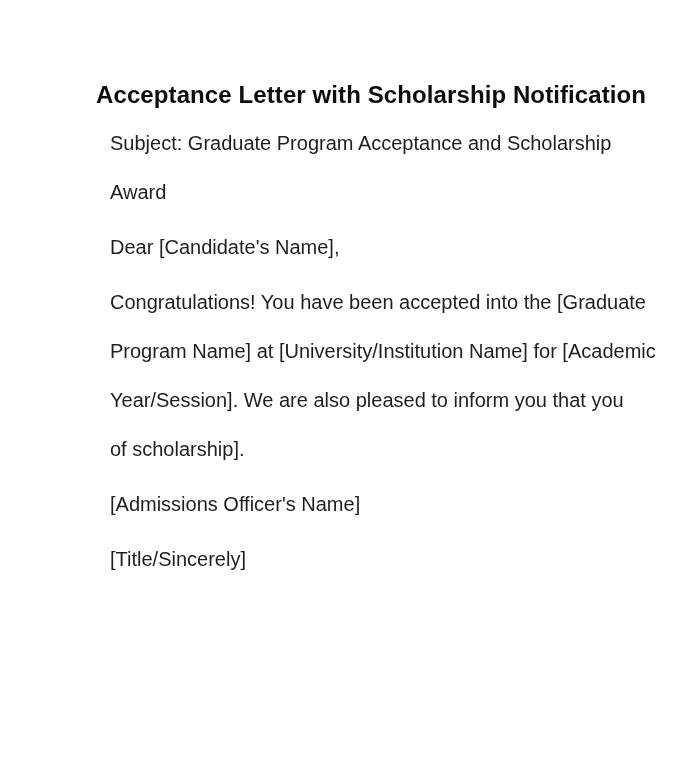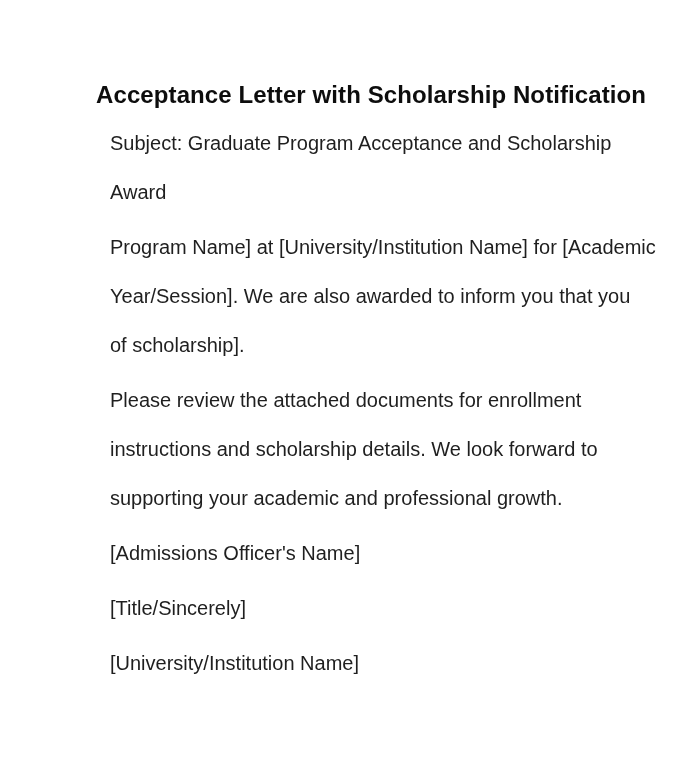--- a/index.html
+++ b/index.html
@@ -36,39 +36,35 @@
 
 <div class="page">
 
   <h1 class="doc-title">Acceptance Letter with Scholarship Notification</h1>
 
   <div class="para">
     <div class="line">Subject: Graduate Program Acceptance and Scholarship</div>
     <div class="line">Award</div>
   </div>
 
+  <div class="para">
+    <div class="line">Dear [Candidate's Name],</div>
+  </div>
 
   <div class="para">
+    <div class="line">Congratulations! You have been accepted into the [Graduate</div>
     <div class="line">Program Name] at [University/Institution Name] for [Academic</div>
-    <div class="line">Year/Session]. We are also awarded to inform you that you</div>
+    <div class="line">Year/Session]. We are also pleased to inform you that you</div>
     <div class="line">of scholarship].</div>
   </div>
 
-  <div class="para">
-    <div class="line">Please review the attached documents for enrollment</div>
-    <div class="line">instructions and scholarship details. We look forward to</div>
-    <div class="line">supporting your academic and professional growth.</div>
-  </div>
 
 
   <div class="para">
     <div class="line">[Admissions Officer's Name]</div>
   </div>
 
   <div class="para">
     <div class="line">[Title/Sincerely]</div>
   </div>
 
-  <div class="para">
-    <div class="line">[University/Institution Name]</div>
-  </div>
 
 </div>
 
 </body></html>

